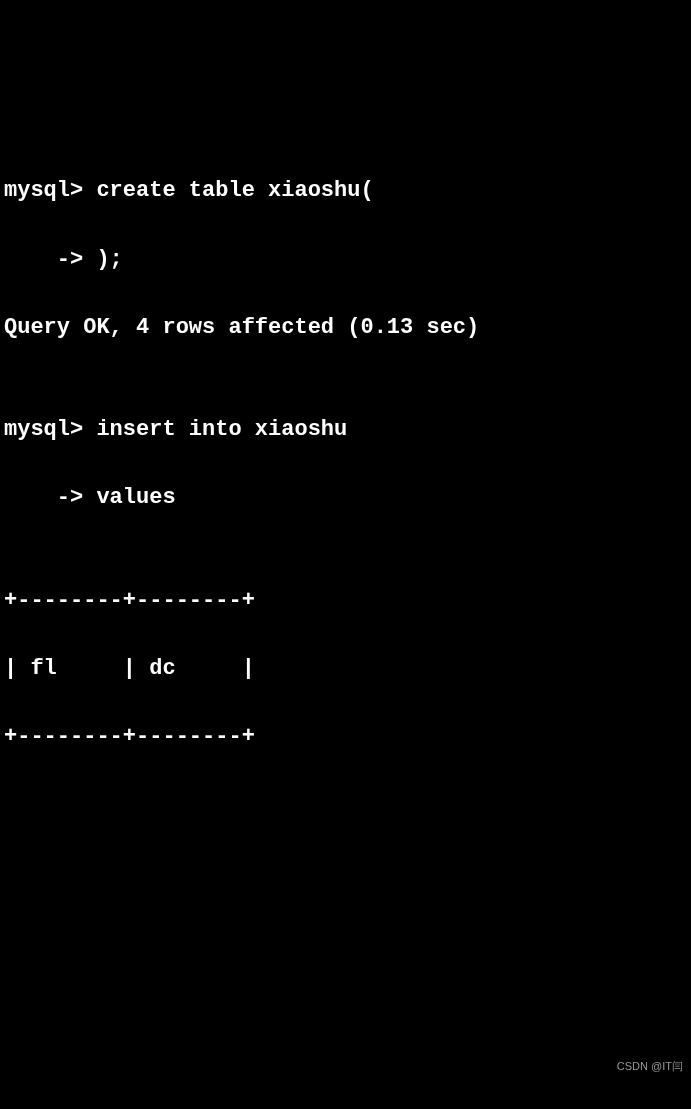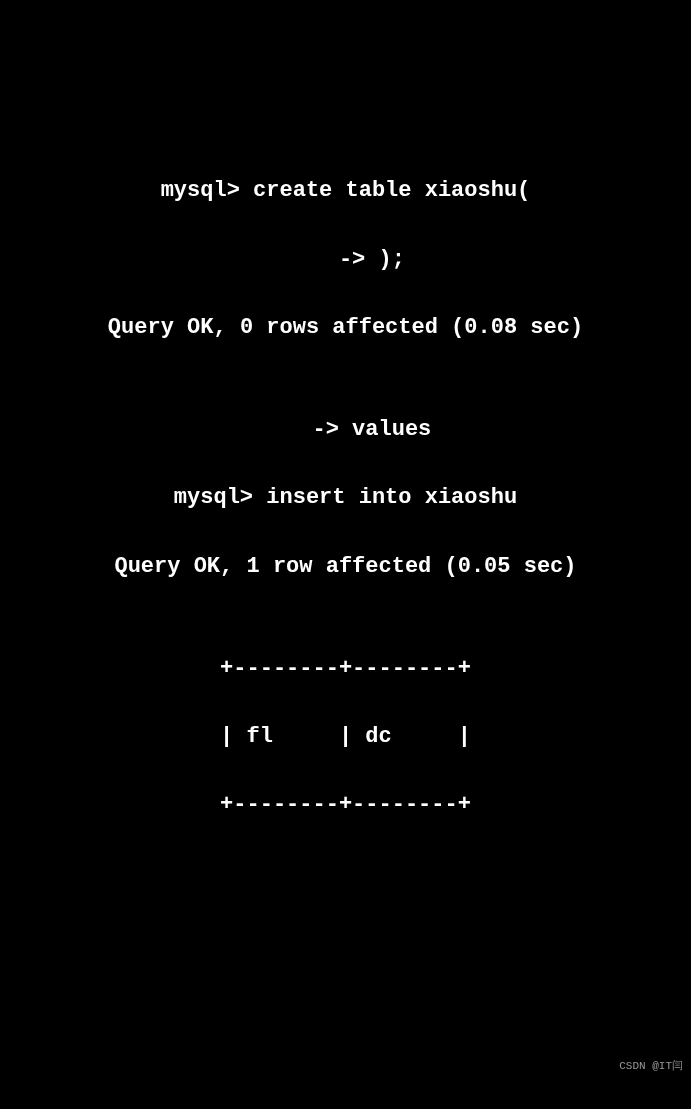--- a/index.html
+++ b/index.html
@@ -20,46 +20,44 @@
       white-space: pre;
       overflow: hidden;
       position: relative;
     }
     .terminal-content {
       display: block;
     }
     .line {
       display: block;
       white-space: pre;
-      text-align: center;
     }
     .watermark {
       position: absolute;
       bottom: 34px;
       right: 8px;
       font-size: 11px;
       font-weight: normal;
       color: #999999;
-      font-family: Liberation Mono, monospace;
+      font-family: Liberation Sans, sans-serif;
       white-space: nowrap;
     }
   </style>
 </head>
 <body>
 
 
 
 <div class="terminal-content">
 <span class="line">mysql&gt; create table xiaoshu(</span>
 <span class="line">    -&gt; );</span>
-<span class="line">Query OK, 0 rows affected (0.08 sec)</span>
+<span class="line">Query OK, 4 rows affected (0.13 sec)</span>
 <span class="line"></span>
+<span class="line">mysql&gt; insert into xiaoshu</span>
 <span class="line">    -&gt; values</span>
-<span class="line">mysql&gt; insert into xiaoshu</span>
-<span class="line">Query OK, 1 row affected (0.05 sec)</span>
 <span class="line"></span>
 <span class="line">+--------+--------+</span>
 <span class="line">| fl     | dc     |</span>
 <span class="line">+--------+--------+</span>
 
 
 
 <span class="line"></span>
 
 

